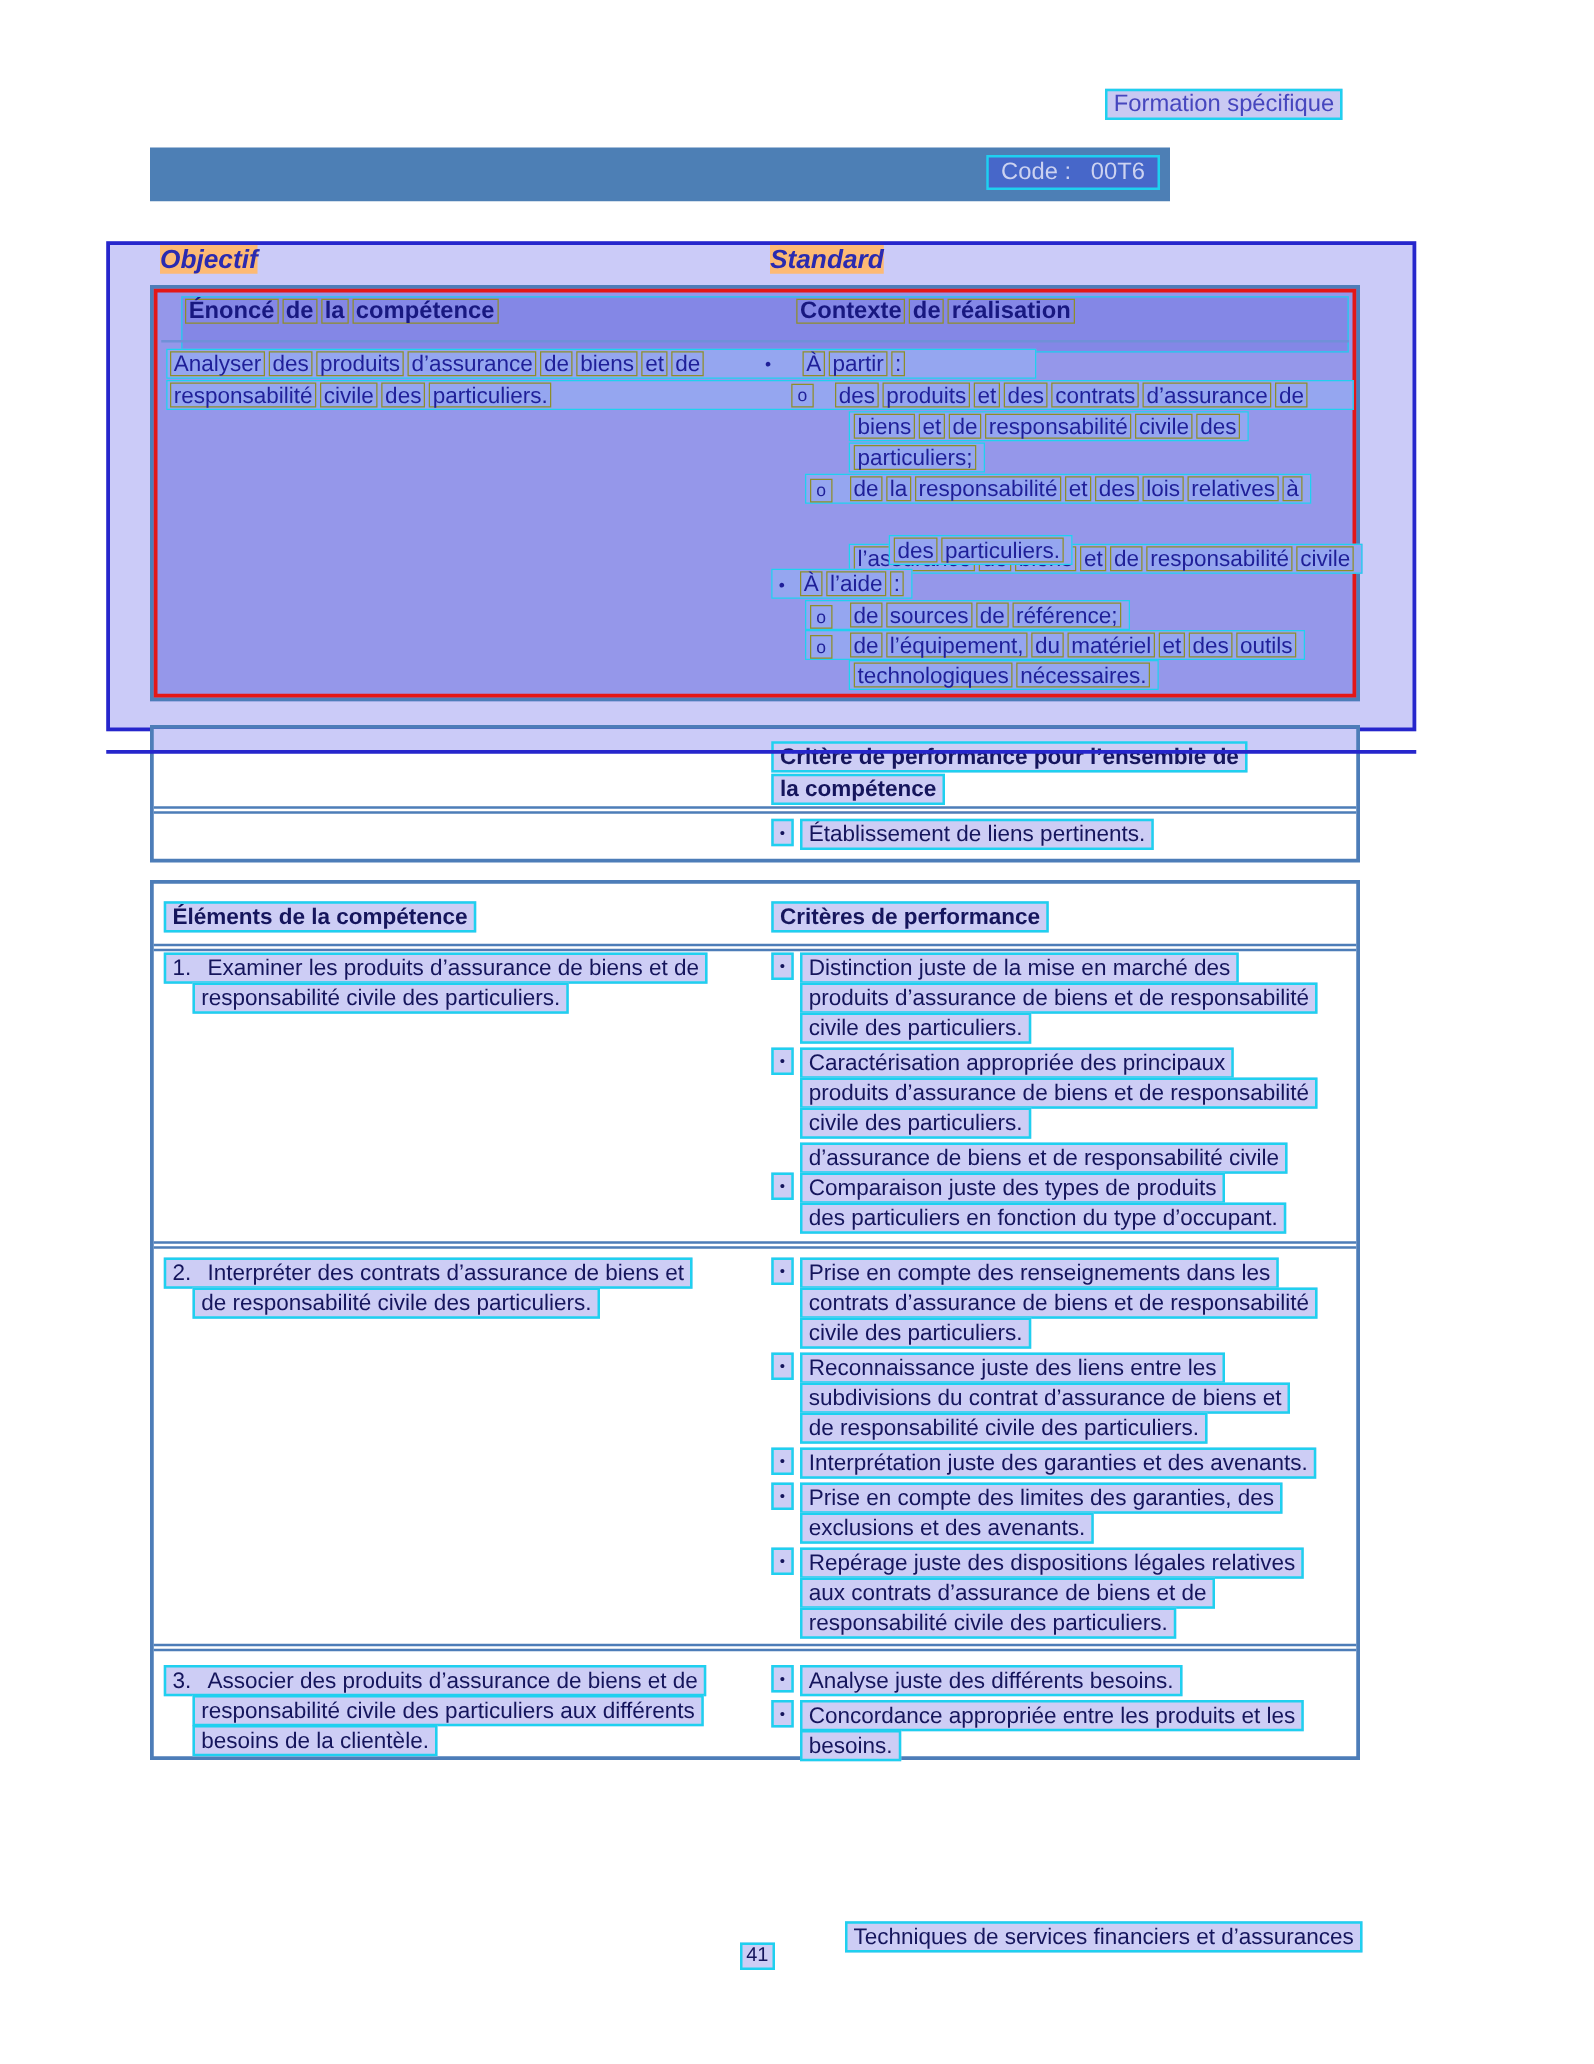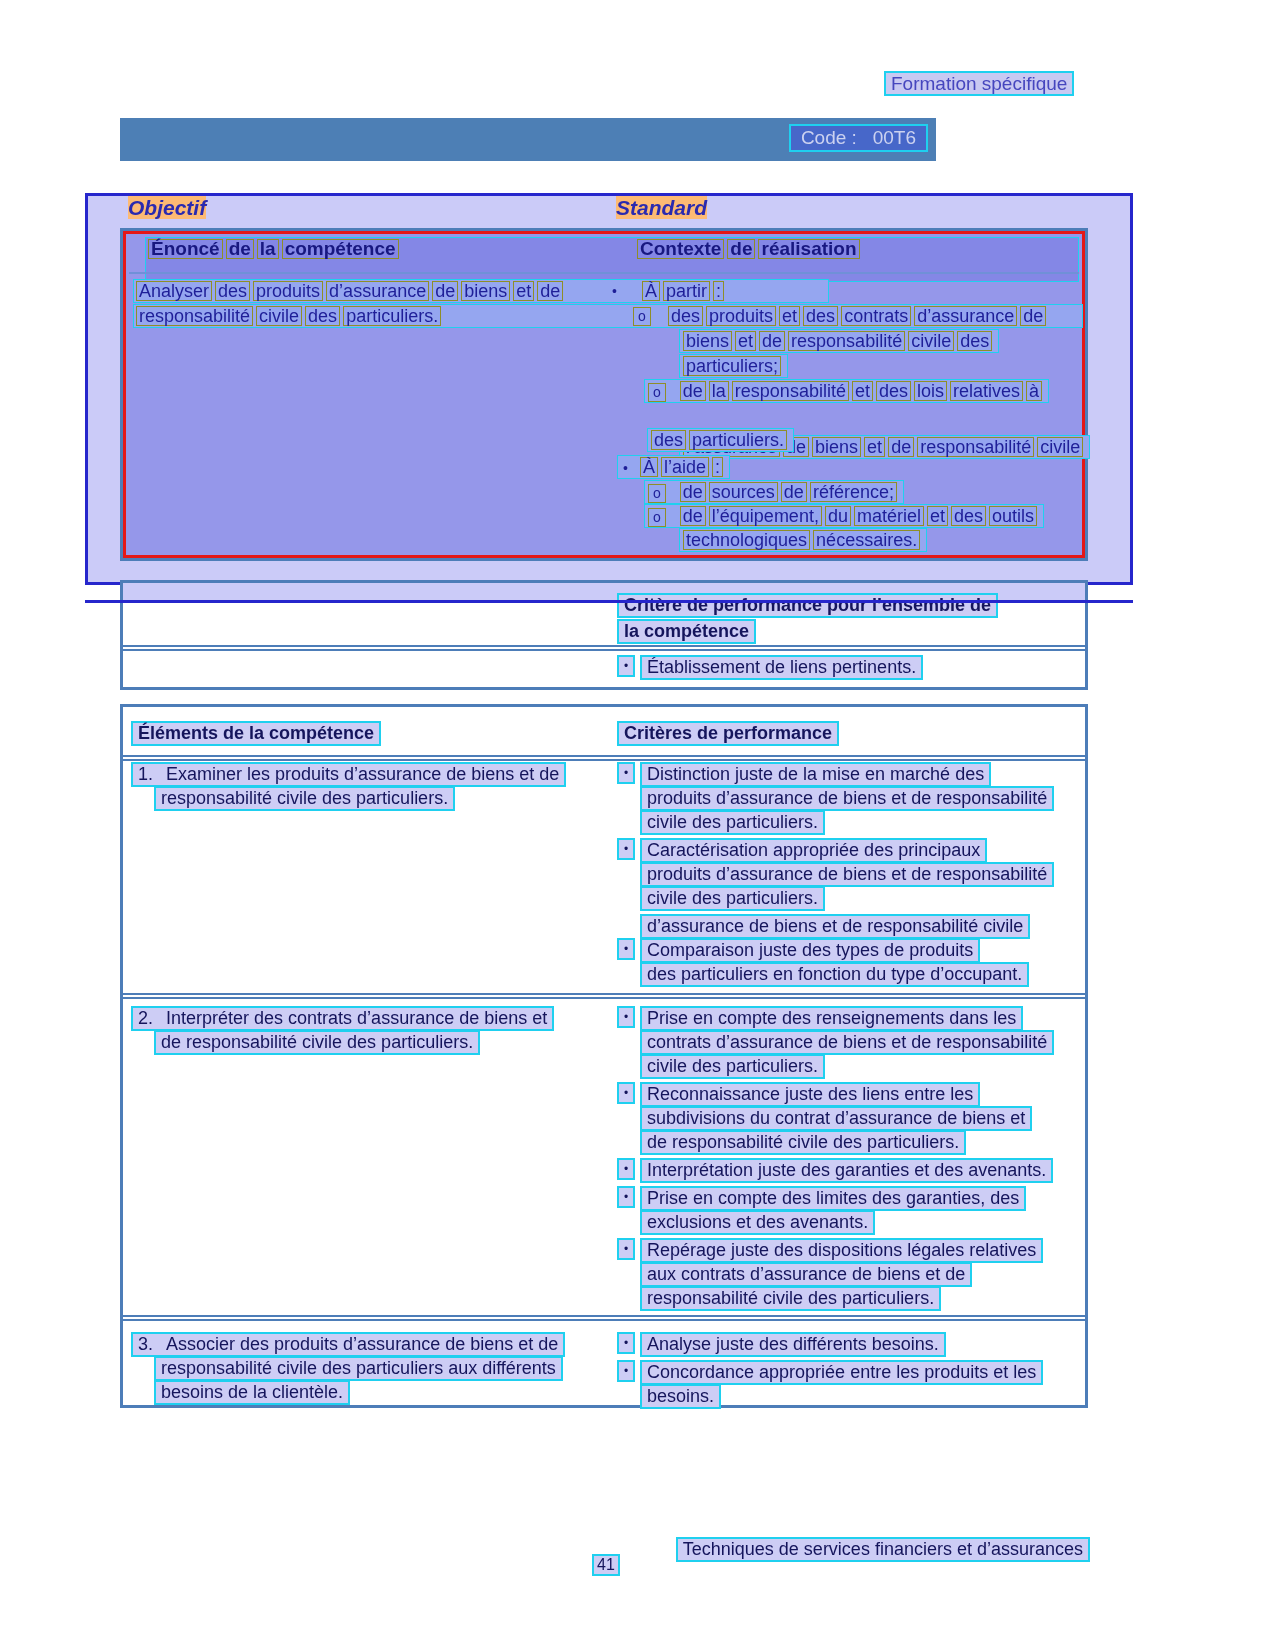--- a/index.html
+++ b/index.html
@@ -114,21 +114,21 @@
         </span>
         <span class="band-r" style="left: 10px; top: 73px; width: 950px;">
           <span class="wg" style="left: 2px;"><span class="w">responsabilité</span><span class="w">civile</span><span class="w">des</span><span class="w">particuliers.</span></span>
           <span class="mk-s mk-abs" style="left: 499px;">o</span>
           <span class="wg" style="left: 534px;"><span class="w">des</span><span class="w">produits</span><span class="w">et</span><span class="w">des</span><span class="w">contrats</span><span class="w">d’assurance</span><span class="w">de</span></span>
         </span>
         <span class="band-r" style="left: 556px; top: 98px;"><span class="w">biens</span><span class="w">et</span><span class="w">de</span><span class="w">responsabilité</span><span class="w">civile</span><span class="w">des</span></span>
         <span class="band-r" style="left: 556px; top: 123px;"><span class="w">particuliers;</span></span>
         <span class="band-r" style="left: 521px; top: 148px;"><span class="mk-s">o</span><span class="w">de</span><span class="w">la</span><span class="w">responsabilité</span><span class="w">et</span><span class="w">des</span><span class="w">lois</span><span class="w">relatives</span><span class="w">à</span></span>
         <span class="band-r" style="left: 556px; top: 172px; margin-top: 32px;"><span class="w">l’assurance</span><span class="w">de</span><span class="w">biens</span><span class="w">et</span><span class="w">de</span><span class="w">responsabilité</span><span class="w">civile</span></span>
-        <span class="band-r" style="left: 524px; top: 197px;"><span class="w">des</span><span class="w">particuliers.</span></span>
+        <span class="band-r" style="left: 588px; top: 197px;"><span class="w">des</span><span class="w">particuliers.</span></span>
         <span class="band-r" style="left: 494px; top: 224px;"><span class="mk-b">•</span><span class="w">À</span><span class="w">l’aide</span><span class="w">:</span></span>
         <span class="band-r" style="left: 521px; top: 249px;"><span class="mk-s">o</span><span class="w">de</span><span class="w">sources</span><span class="w">de</span><span class="w">référence;</span></span>
         <span class="band-r" style="left: 521px; top: 273px;"><span class="mk-s">o</span><span class="w">de</span><span class="w">l’équipement,</span><span class="w">du</span><span class="w">matériel</span><span class="w">et</span><span class="w">des</span><span class="w">outils</span></span>
         <span class="band-r" style="left: 556px; top: 297px;"><span class="w">technologiques</span><span class="w">nécessaires.</span></span>
       </div>
   </div>
 
   <div class="abs crittable">
     <span class="band-w bold ch1">Critère de performance pour l’ensemble de</span>
     <span class="band-w bold ch2">la compétence</span>

